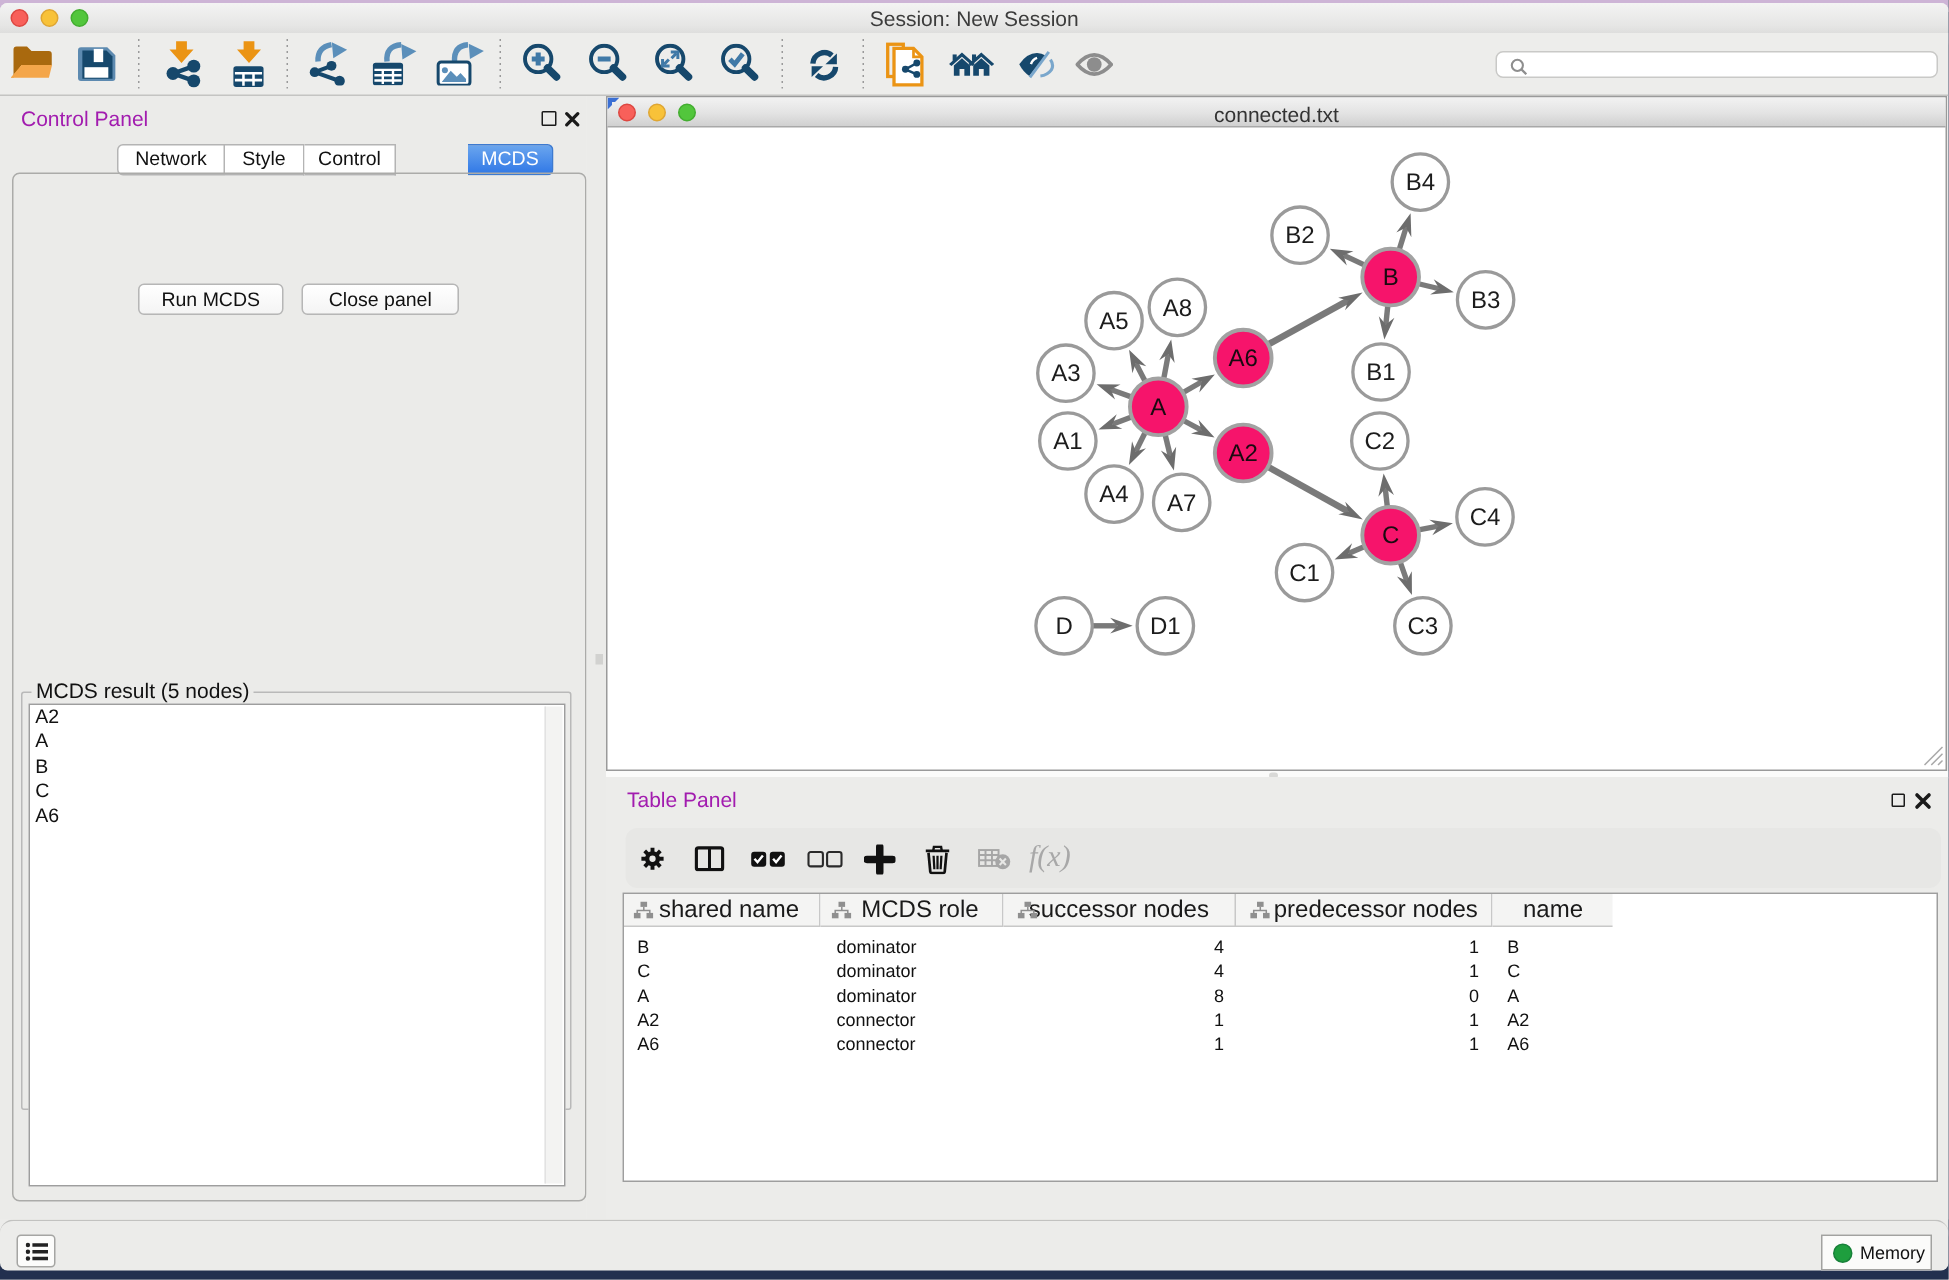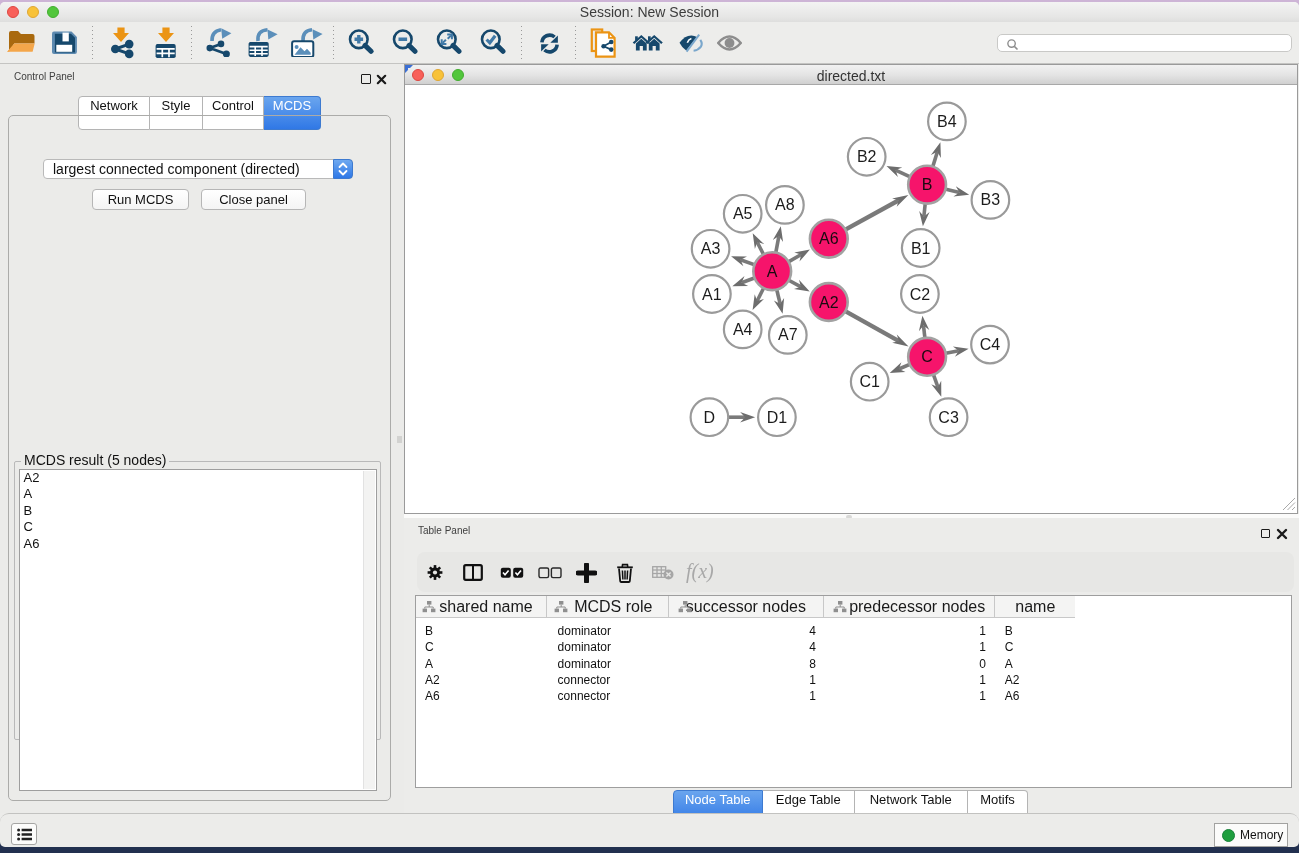--- a/index.html
+++ b/index.html
@@ -19,26 +19,26 @@
   background:#ededeb; border-bottom:1px solid #c4c4c2; }
 .tsep { position:absolute; top:4px; height:33px; width:1px;
   background-image:repeating-linear-gradient(180deg,#9a9a9a 0 1.5px,transparent 1.5px 4px); }
 .ticon { position:absolute; }
 #searchbox { position:absolute; left:997px; top:12px; width:295px; height:18px;
   background:#fff; border:1px solid #c9c9c7; border-radius:5px; }
 #controlpanel { position:absolute; left:0; top:62px; width:391px; height:749px;
   background:#ebebe9; }
 #rightbg { position:absolute; left:391px; top:62px; width:908px; height:749px;
   background:#ebebe9; }
-.ptitle { font-size:10px; color:#404040; }
+.ptitle { font-size:14px; color:#a21caf; }
 .tabbar { position:absolute; display:flex; }
-.tab { height:34px; background:#fff; border:1px solid #b4b4b4; border-left:none;
+.tab { height:21px; background:#fff; border:1px solid #b4b4b4; border-left:none;
   font-size:13px; color:#111; text-align:center; line-height:18px; }
 .tab.first { border-left:1px solid #b4b4b4; border-radius:4px 0 0 4px; }
-.tab.last { border-radius:0 4px 4px 0; }
+.tab.last { border-radius:0 4px 4px 0;margin-left:48px; }
 .tab.sel { background:linear-gradient(180deg,#6aa5ee 0%,#3078e6 100%); color:#fff; border-color:#3d7ad0; }
 #cpbox { position:absolute; left:8px; top:51px; width:383px; height:686px;
   border:1px solid #ababa9; border-radius:5px; }
 .btn { position:absolute; height:21px; background:linear-gradient(180deg,#ffffff, #f4f4f4);
   border:1px solid #b6b6b6; border-radius:4px; font-size:13px; color:#111;
   text-align:center; line-height:19px; }
 #netwin { position:absolute; left:404px; top:62px; width:894px; height:450px;
   background:#fff; border:1px solid #9a9a9a; }
 #nettitle { position:absolute; left:0; top:0; width:100%; height:20px;
   background:linear-gradient(180deg,#f2f2f2 0%,#e3e3e3 55%,#d0d0d0 100%);
@@ -202,29 +202,20 @@
     <svg style="position:absolute; left:376px; top:10px;" width="11" height="11" viewBox="0 0 11 11">
       <path d="M1.8 1.8 L9.2 9.2 M9.2 1.8 L1.8 9.2" stroke="#1a1a1a" stroke-width="2.2" stroke-linecap="round"></path>
     </svg>
     <div class="tabbar" style="left:78px; top:32px;">
       <div class="tab first" style="width:72px;">Network</div>
       <div class="tab" style="width:53px;">Style</div>
       <div class="tab" style="width:61px;">Control</div>
       <div class="tab last sel" style="width:57px;">MCDS</div>
     </div>
     <div id="cpbox"></div>
-    <div style="position:absolute; left:43px; top:95px; width:310px; height:20px; background:#fff; border:1px solid #b9b9b9; border-radius:4px;">
-      <div style="position:absolute; left:9px; top:0.5px; font-size:14px; color:#111;">largest connected component (directed)</div>
-      <div style="position:absolute; right:-1px; top:-1px; width:20px; height:20px; border-radius:0 4px 4px 0; background:linear-gradient(180deg,#6fa9f0 0%,#2e78e7 100%); border:1px solid #3d7ad0;">
-        <svg width="18" height="18" viewBox="0 0 18 18" style="position:absolute;left:0;top:0;">
-          <path d="M5.5 7 L9 3.5 L12.5 7" fill="none" stroke="#fff" stroke-width="1.8" stroke-linecap="round" stroke-linejoin="round"></path>
-          <path d="M5.5 11 L9 14.5 L12.5 11" fill="none" stroke="#fff" stroke-width="1.8" stroke-linecap="round" stroke-linejoin="round"></path>
-        </svg>
-      </div>
-    </div>
     <div class="btn" style="left:92px; top:125px; width:97px;">Run MCDS</div>
     <div class="btn" style="left:201px; top:125px; width:105px;">Close panel</div>
     <div style="position:absolute; left:14px; top:397px; width:367px; height:279px; border:1px solid #b9b9b9; border-radius:2px;">
       <div style="position:absolute; left:6px; top:-10.5px; background:#ebebe9; padding:0 3px; font-size:14px; color:#111;">MCDS result (5 nodes)</div>
       <div style="position:absolute; left:3.5px; top:7px; width:358px; height:322px; background:#fff; border:1px solid #9e9e9e;">
         <div style="position:absolute; left:4px; top:0px; font-size:13px; color:#111; line-height:16.4px;">A2<br>A<br>B<br>C<br>A6</div>
         <div style="position:absolute; right:1px; top:1px; width:12px; height:318px; background:#f3f3f2; border-left:1px solid #e2e2e2;"></div>
       </div>
     </div>
 
@@ -234,21 +225,21 @@
   <div style="position:absolute; left:846px; top:512.5px; width:6px; height:4px; background:#d9d9d7; border-radius:2px;"></div>
   <div style="position:absolute; left:396.5px; top:434px; width:5px; height:7px; background:#d2d2d0;"></div>
   <div id="netwin">
     <div id="nettitle">
       <div class="tl" style="left:7px; top:4px; background:#f8605a; border:0.5px solid #dd4741;"></div>
       <div class="tl" style="left:27px; top:4px; background:#f8c239; border:0.5px solid #dfa633;"></div>
       <div class="tl" style="left:47px; top:4px; background:#52c63c; border:0.5px solid #43ad30;"></div>
       <svg width="8" height="8" viewBox="0 0 8 8" style="position:absolute;left:0;top:0;">
             <path d="M0 8 L0 0 L8 0 L5 3 L3 3 L3 5 Z" fill="#3b6fd4"></path>
           </svg>
-      <div class="title">directed.txt</div>
+      <div class="title">connected.txt</div>
     </div>
     <svg id="graph" width="892" height="426" viewBox="0 0 892 426" style="position:absolute;left:0;top:21px;">
 <line x1="359.7" y1="170.7" x2="352.2" y2="156.1" stroke="#7a7a7a" stroke-width="3.6"></line>
 <polygon points="347.7,147.2 359.2,158.1 352.2,156.1 349.9,162.9" fill="#6d6d6d"></polygon>
 <line x1="370.3" y1="169.2" x2="373.9" y2="150.1" stroke="#7a7a7a" stroke-width="3.6"></line>
 <polygon points="375.8,140.3 378.1,156.0 373.9,150.1 367.8,154.1" fill="#6d6d6d"></polygon>
 <line x1="351.9" y1="179.6" x2="335.5" y2="173.7" stroke="#7a7a7a" stroke-width="3.6"></line>
 <polygon points="326.1,170.2 342.0,170.4 335.5,173.7 338.4,180.3" fill="#6d6d6d"></polygon>
 <line x1="352.0" y1="191.0" x2="336.6" y2="196.8" stroke="#7a7a7a" stroke-width="3.6"></line>
 <polygon points="327.3,200.3 339.5,190.1 336.6,196.8 343.2,199.9" fill="#6d6d6d"></polygon>
@@ -447,26 +438,20 @@
           <div class="td" style="left:141.6px; top:75.89999999999986px;">connector</div>
           <div class="td" style="left:330px; top:75.89999999999986px; width:70px; text-align:right;">1</div>
           <div class="td" style="left:500px; top:75.89999999999986px; width:70px; text-align:right;">1</div>
           <div class="td" style="left:588.8px; top:75.89999999999986px;">A2</div>
           <div class="td" style="left:8.9px; top:92.19999999999982px;">A6</div>
           <div class="td" style="left:141.6px; top:92.19999999999982px;">connector</div>
           <div class="td" style="left:330px; top:92.19999999999982px; width:70px; text-align:right;">1</div>
           <div class="td" style="left:500px; top:92.19999999999982px; width:70px; text-align:right;">1</div>
           <div class="td" style="left:588.8px; top:92.19999999999982px;">A6</div>
     </div>
-    <div class="tabbar" style="left:268.5px; top:272px;">
-      <div class="tab first sel" style="width:90.5px;">Node Table</div>
-      <div class="tab" style="width:91.5px;">Edge Table</div>
-      <div class="tab" style="width:113.5px;">Network Table</div>
-      <div class="tab last" style="width:60px;">Motifs</div>
-    </div>
 
   </div>
   <div id="statusbar">
 
     <div style="position:absolute; left:11px; top:9px; width:26px; height:22px; background:#fcfcfb; border:1px solid #a5a5a3; border-radius:3px;">
       <svg style="position:absolute; left:5px; top:4px;" width="15" height="13" viewBox="0 0 15 13">
         <g fill="#222">
               <circle cx="1.6" cy="2" r="1.5"></circle>
               <circle cx="1.6" cy="6.5" r="1.5"></circle>
               <circle cx="1.6" cy="11" r="1.5"></circle>

